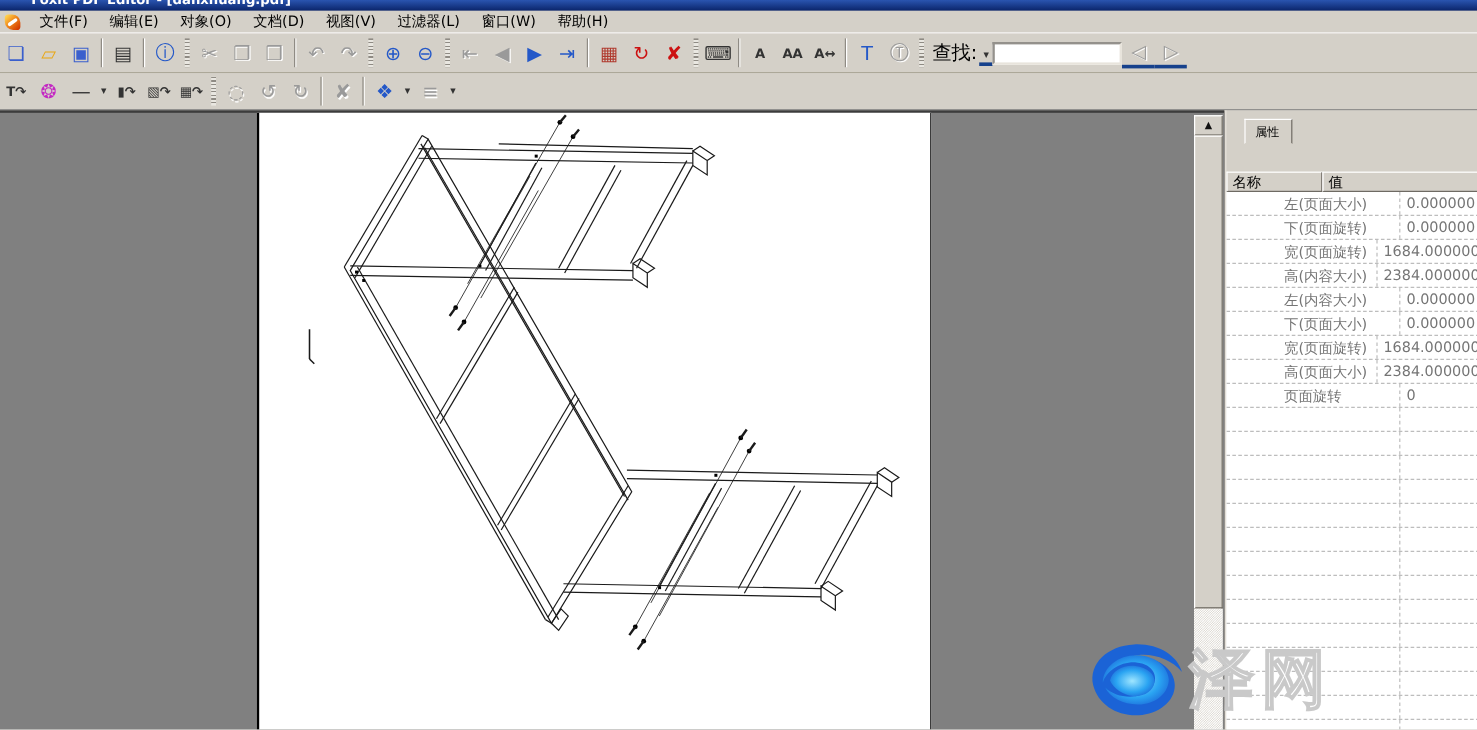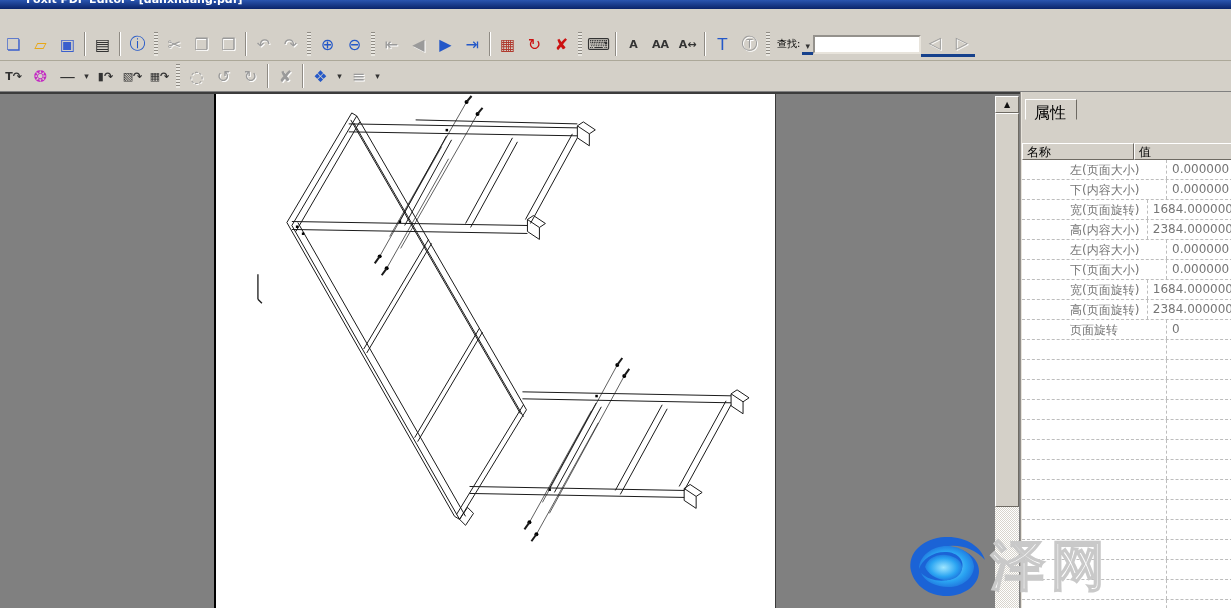--- a/index.html
+++ b/index.html
@@ -33,21 +33,21 @@
   .c-page { color:#3a5fcd; } .c-folder { color:#e8a817; } .c-save { color:#3a5fcd; }
   .c-blue { color:#2458c8; } .c-red { color:#cc1111; } .c-mag { color:#c328c3; }
   .c-form { color:#b03a2e; }
   .dis { color:#9a9a9a; text-shadow:1px 1px 0 #ffffff; }
   .sep { width:2px; height:24px; margin:0 3px; border-left:1px solid #8f8b84;
     border-right:1px solid #fff; flex:none; }
   .grip { width:4px; height:24px; margin:0 3px; flex:none;
     background:repeating-linear-gradient(to bottom,#8f8b84 0 1px,#e9e7e1 1px 3px); }
   .caret { font-size:9px; color:#333; width:11px; text-align:center; flex:none; }
   .blue-bot { border-bottom:3px solid #16418c; }
-  .find-label { font-size:10px; color:#000; margin:0 2px 0 4px; white-space:nowrap; }
+  .find-label { font-size:16px; color:#000; margin:0 2px 0 4px; white-space:nowrap; }
   .find-input { width:108px; height:19px; border:2px inset #e8e4dc; background:#fff;
     font-size:12px; padding:0 3px; }
 
   
   .main { position:absolute; left:0; top:92px; width:1231px; height:516px; }
   .canvas { position:absolute; left:0; top:0; width:1020px; height:516px;
     background:#808080; border-top:2px solid #3c3c3c; }
   .page { position:absolute; left:214px; top:0px; width:562px; height:514px;
     background:#fff; border-left:2px solid #000; border-right:1px solid #3a3a3a; }
   .page svg { position:absolute; left:0; top:0; width:100%; height:100%; }
@@ -61,37 +61,37 @@
   .sbtn { position:absolute; left:0; width:24px; height:17px; background:#d4d0c8;
     border:1px solid; border-color:#fff #6e6a63 #6e6a63 #fff;
     display:flex; align-items:center; justify-content:center; font-size:8px; color:#111; }
   .sthumb { position:absolute; left:0; top:17px; width:24px; height:394px; background:#d4d0c8;
     border:1px solid; border-color:#fff #6e6a63 #6e6a63 #fff; }
 
   
   .panel { position:absolute; left:1020px; top:0; width:211px; height:516px;
     background:#d4d0c8; border-left:2px groove #e8e4dc; }
   .ptitle-row { position:relative; height:25px; margin-top:3px; }
-  .ptitle { position:absolute; left:3px; bottom:0; height:21px; padding:3px 10px 0 8px;
-    font-size:16px; color:#000; background:#d4d0c8;
+  .ptitle { position:absolute; left:15px; bottom:0; height:21px; padding:3px 10px 0 8px;
+    font-size:10px; color:#000; background:#d4d0c8;
     border:1px solid; border-color:#fff #6e6a63 transparent #fff; }
   .ptitle-row:after { content:""; position:absolute; left:0; right:0; bottom:0;
     border-bottom:1px solid #8f8b84; z-index:-1; }
   .ptab-row { position:relative; height:20px; }
   .ptab { position:absolute; left:4px; bottom:0; height:18px; padding:2px 10px 0 8px;
     font-size:11px; color:#000; background:#d4d0c8;
     border:1px solid; border-color:#fff #6e6a63 transparent #fff; }
   .ptab-row:after { content:""; position:absolute; left:0; right:0; bottom:0;
     border-bottom:1px solid #fff; }
   .ptable { position:absolute; left:0px; top:51px; width:211px; bottom:0;
     background:#fff; overflow:hidden; }
   .phead { display:flex; height:17px; }
   .phead .hc { background:#d4d0c8; border:1px solid; border-color:#fff #6e6a63 #6e6a63 #fff;
     font-size:12px; color:#000; padding:0px 0 0 4px; }
-  .phead .h-name { width:112px; } .phead .h-val { flex:1; }
+  .phead .h-name { width:80px; } .phead .h-val { flex:1; }
   .prow { display:flex; height:20px; background:#fff; border-bottom:1px dashed #bdbdbd;
     font-size:12px; color:#757575; }
   .prow .n { width:100px; padding:2px 0 0 4px; white-space:nowrap; overflow:hidden;margin-left:44px; }
   .prow .v { flex:1; border-left:1px dashed #bdbdbd; padding:2px 0 0 5px; white-space:nowrap; }
 
   
   .watermark { position:absolute; left:905px; top:433px; width:220px; height:82px;
     z-index:30; pointer-events:none; display:flex; align-items:center; }
   .wm-text { font-size:54px; font-weight:bold; color:#ffffff; letter-spacing:6px;
     -webkit-text-stroke:1.5px #c9c9c9;
@@ -99,20 +99,31 @@
 </style>
 </head>
 <body>
 
 <div id="app">
 
   <div class="titlebar">
     <span>Foxit PDF Editor - [danxhuang.pdf]</span>
   </div>
 
+  <div class="menubar">
+    <span class="appico"></span>
+    <span class="menu-item">文件(F)</span>
+    <span class="menu-item">编辑(E)</span>
+    <span class="menu-item">对象(O)</span>
+    <span class="menu-item">文档(D)</span>
+    <span class="menu-item">视图(V)</span>
+    <span class="menu-item">过滤器(L)</span>
+    <span class="menu-item">窗口(W)</span>
+    <span class="menu-item">帮助(H)</span>
+  </div>
 
   <div class="toolbar tb1">
     <span class="btn c-page">❏</span>
     <span class="btn c-folder">▱</span>
     <span class="btn c-save">▣</span>
     <span class="sep"></span>
     <span class="btn">▤</span>
     <span class="sep"></span>
     <span class="btn c-blue">ⓘ</span>
     <span class="grip"></span>
@@ -287,21 +298,21 @@
       <div class="ptable">
         <div class="phead">
           <span class="hc h-name">名称</span>
           <span class="hc h-val">值</span>
         </div>
         <div class="prow">
           <span class="n">左(页面大小)</span>
           <span class="v">0.000000</span>
         </div>
         <div class="prow">
-          <span class="n">下(内容大小)</span>
+          <span class="n">下(页面旋转)</span>
           <span class="v">0.000000</span>
         </div>
         <div class="prow">
           <span class="n">宽(页面旋转)</span>
           <span class="v">1684.000000</span>
         </div>
         <div class="prow">
           <span class="n">高(内容大小)</span>
           <span class="v">2384.000000</span>
         </div>
@@ -311,21 +322,21 @@
         </div>
         <div class="prow">
           <span class="n">下(页面大小)</span>
           <span class="v">0.000000</span>
         </div>
         <div class="prow">
           <span class="n">宽(页面旋转)</span>
           <span class="v">1684.000000</span>
         </div>
         <div class="prow">
-          <span class="n">高(页面旋转)</span>
+          <span class="n">高(页面大小)</span>
           <span class="v">2384.000000</span>
         </div>
         <div class="prow">
           <span class="n">页面旋转</span>
           <span class="v">0</span>
         </div>
 
         <div class="prow">
             <span class="n"></span>
             <span class="v"></span>

